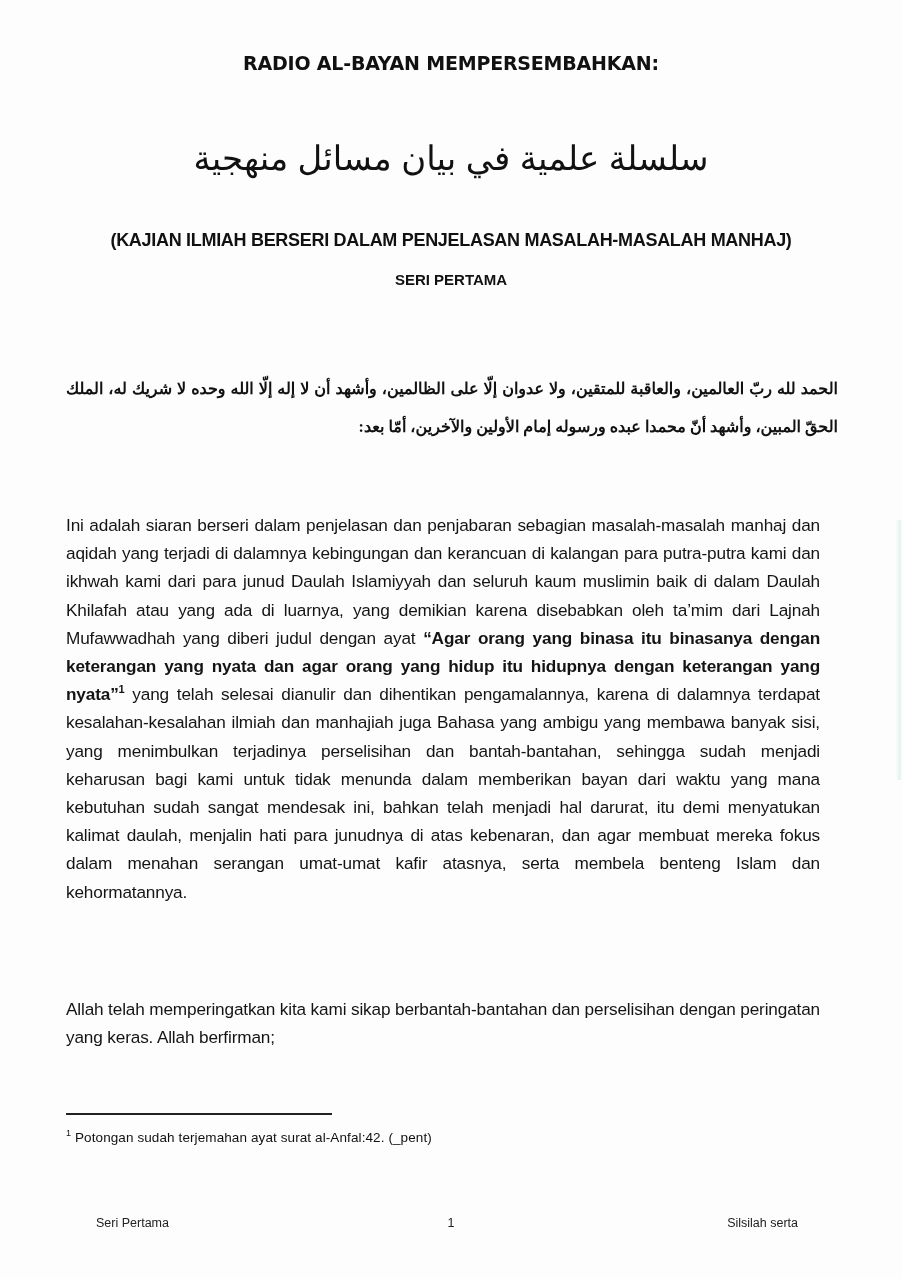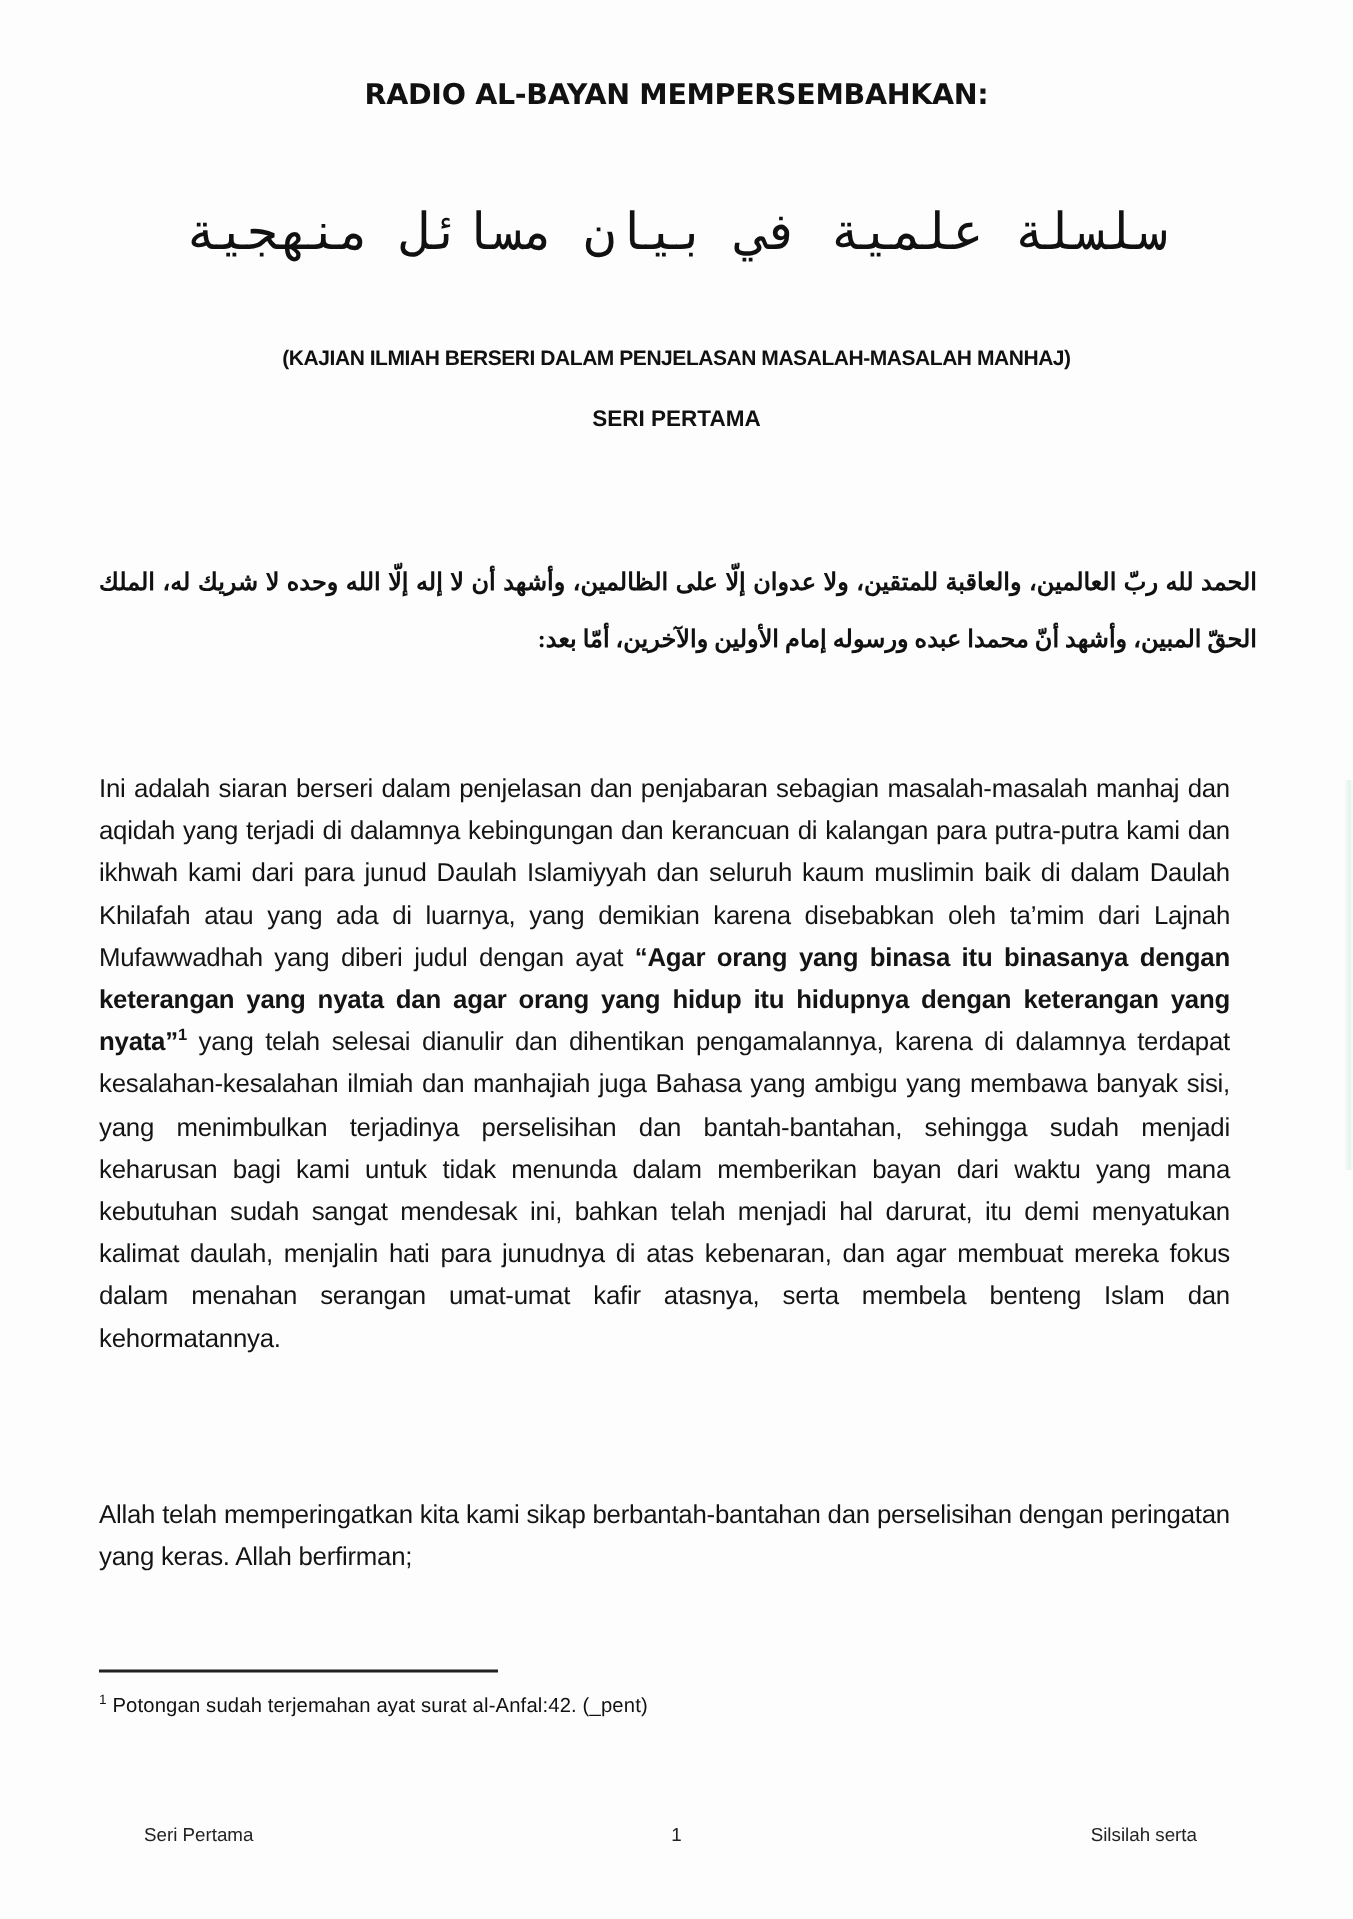--- a/index.html
+++ b/index.html
@@ -34,33 +34,33 @@
       font-size: 19px;
       letter-spacing: -0.2px;
     }
     .arabic-title {
       position: absolute;
       left: 0;
       width: 902px;
       top: 128px;
       text-align: center;
       direction: rtl;
-      font-family: Liberation Mono, monospace;
+      font-family: Liberation Sans, sans-serif;
       font-size: 34px;
       line-height: 60px;
     }
     .subtitle {
       position: absolute;
       left: 0;
       width: 902px;
       top: 230px;
       text-align: center;
       font-family: "Liberation Sans", sans-serif;
       font-weight: bold;
-      font-size: 14px;
+      font-size: 18px;
       letter-spacing: -0.3px;
     }
     .series {
       position: absolute;
       left: 0;
       width: 902px;
       top: 271px;
       text-align: center;
       font-family: "Liberation Sans", sans-serif;
       font-weight: bold;

